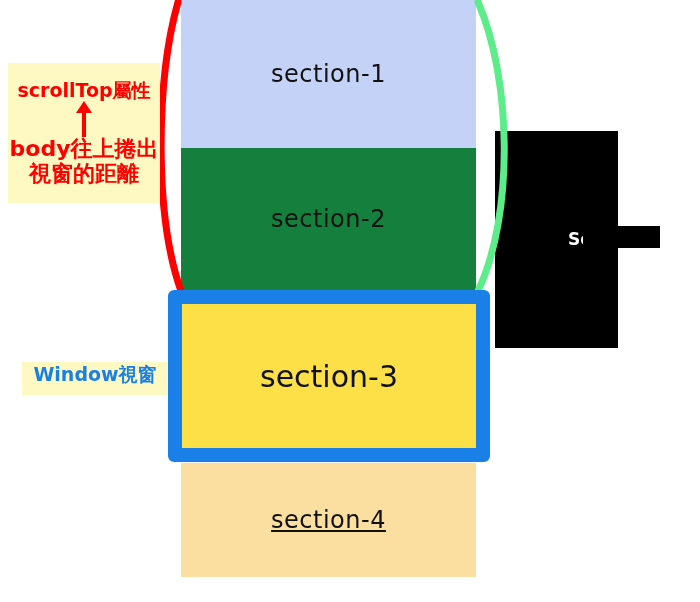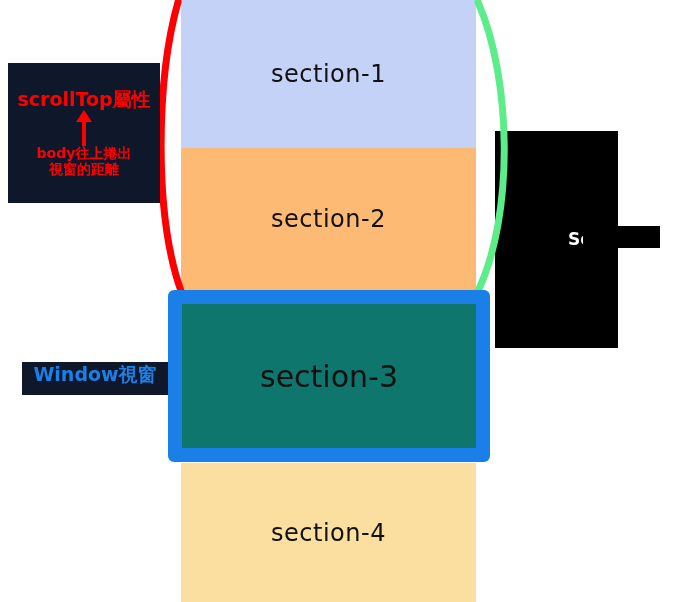--- a/index.html
+++ b/index.html
@@ -16,21 +16,21 @@
     position:absolute;
     left:181px;width:295px;
     display:flex;align-items:center;justify-content:center;
     font-size:24px;color:#111111;
     font-family:"DejaVu Sans", sans-serif;
     letter-spacing:0.5px;
     box-sizing:border-box;
   }
   #sec1{top:0px;   height:148px;}
   #sec2{top:148px; height:142px;}
-  #sec4{top:463px; height:139px;}
+  #sec4{top:463px; height:114px;text-decoration:underline;}
 
   
   #viewport-frame{
     position:absolute;
     left:168px;top:290px;
     width:322px;height:172px;
     box-sizing:border-box;
     border:14px solid #1a80e8;
     border-radius:6px;
     background:#1a80e8;
@@ -40,41 +40,41 @@
     display:flex;align-items:center;justify-content:center;
     font-size:30px;color:#111111;
   }
 
   
   #curves{position:absolute;left:0;top:0;width:700px;height:602px;pointer-events:none;}
 
   
   .anno-box{
     position:absolute;
-    background:#0f172a;
+    background:#fef9c3;
     box-sizing:border-box;
     display:flex;
     flex-direction:column;
     align-items:center;
     justify-content:center;
   }
   #scrolltop-anno{
     left:8px;top:63px;width:152px;height:140px;
     padding:4px 2px;
   }
   .anno-line{
     color:#fe0000;
     font-size:19px;
     font-weight:bold;
     line-height:1.12;
     white-space:nowrap;
     text-align:center;
     font-family:"DejaVu Sans", sans-serif;
   }
-  .anno-line.small{font-size:14px;}
+  .anno-line.small{font-size:22px;}
   #anno-arrow{
     width:100%;
     height:36px;
     position:relative;
   }
   #anno-arrow .shaft{
     position:absolute;left:50%;margin-left:-2px;
     top:8px;width:4px;height:28px;background:#fe0000;
   }
   #anno-arrow .head{
@@ -125,39 +125,39 @@
 </style>
 </head>
 <body>
 
 <div id="stage">
 
   <div class="section" id="sec1" style="background:#c5d2f7;">
     <span>section-1</span>
   </div>
 
-  <div class="section" id="sec2" style="background:#fdba74;">
+  <div class="section" id="sec2" style="background:#15803d;">
     <span>section-2</span>
   </div>
 
   <div class="section" id="sec4" style="background:#fadfa0;">
     <span>section-4</span>
   </div>
 
   <div id="right-anno"></div>
   <div id="right-caption">Sc</div>
   <div id="right-redaction"></div>
 
   <svg id="curves" viewBox="0 0 700 602">
     <path d="M 178 2 C 156 80, 154 215, 181 291" fill="none" stroke="#fe0000" stroke-width="7" stroke-linecap="round"></path>
     <path d="M 478 2 C 512 80, 514 215, 478 291" fill="none" stroke="#5ced8a" stroke-width="7" stroke-linecap="round"></path>
   </svg>
 
   <div id="viewport-frame">
-    <div id="viewport-inner" style="background:#0f766e;text-align:right;">
+    <div id="viewport-inner" style="background:#fde047;text-align:right;">
       <span>section-3</span>
     </div>
   </div>
 
   <div class="anno-box" id="scrolltop-anno">
     <div class="anno-line">scrollTop屬性</div>
     <div id="anno-arrow">
       <div class="head"></div>
       <div class="shaft"></div>
     </div>

